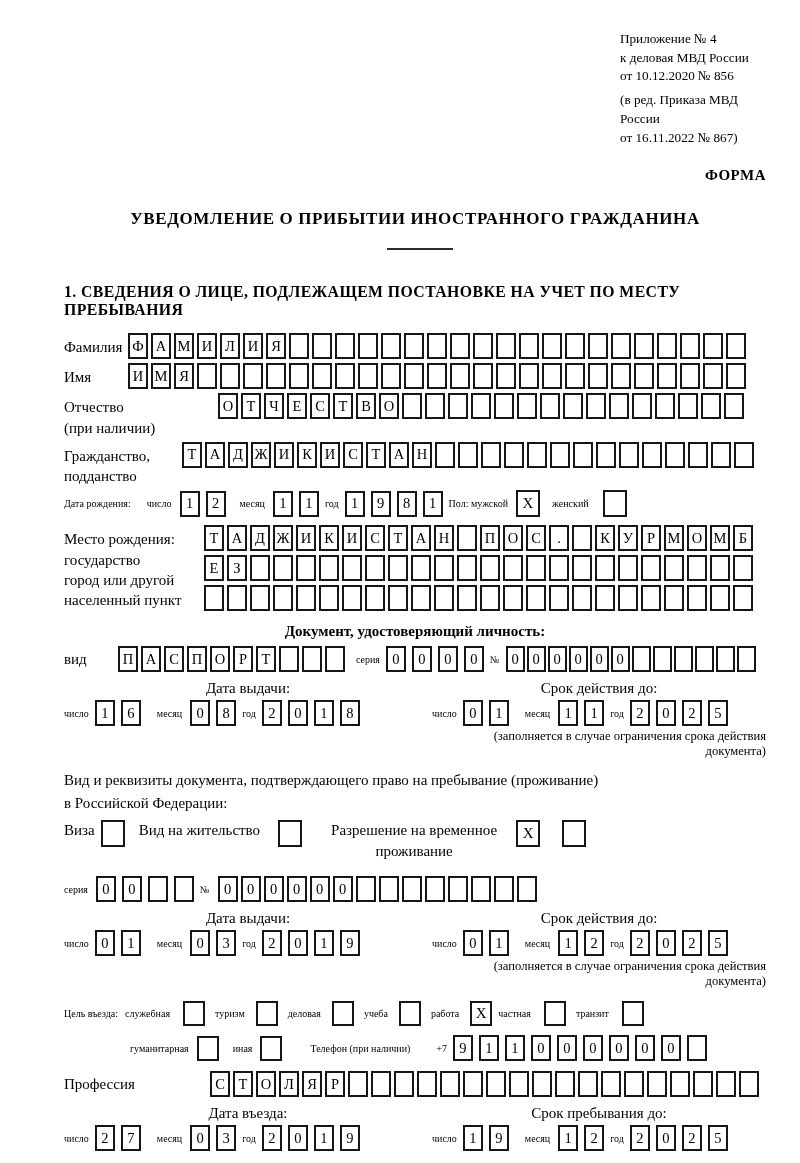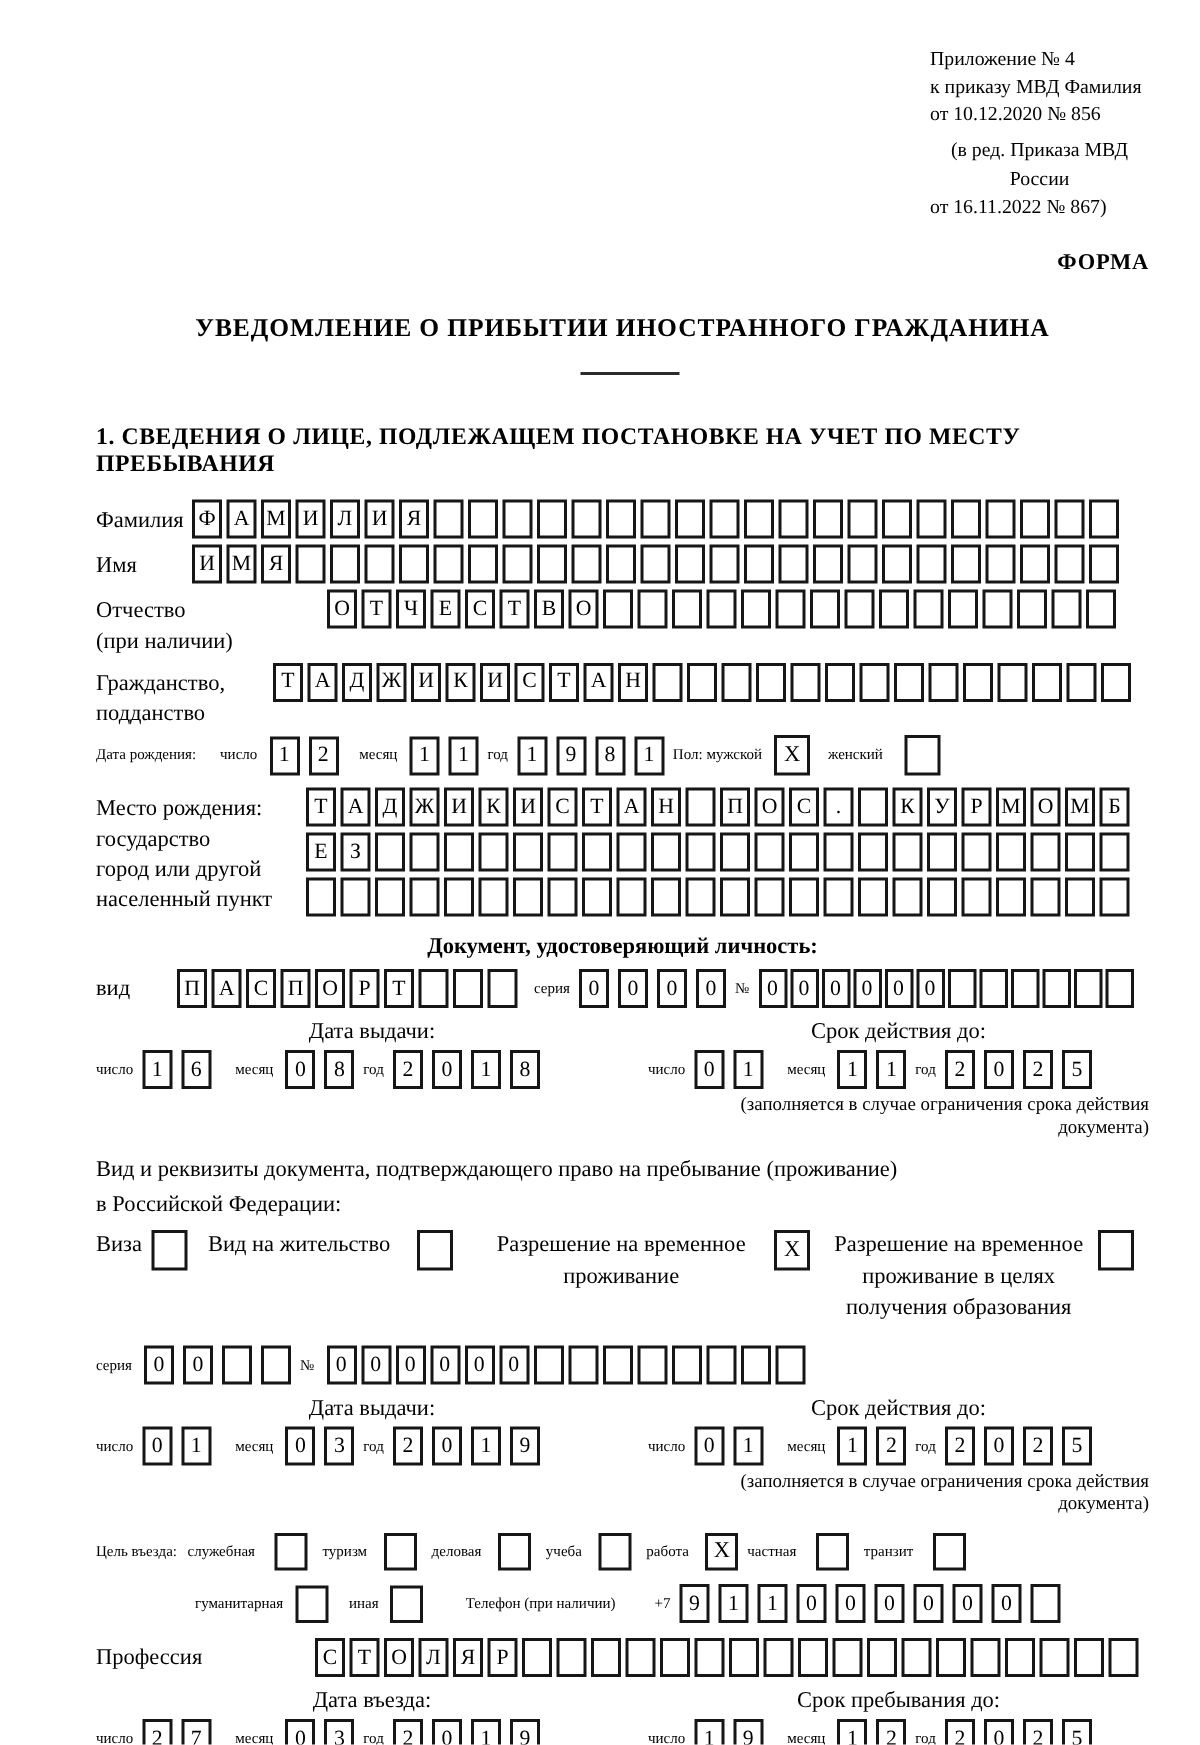--- a/index.html
+++ b/index.html
@@ -2,21 +2,21 @@
 <html lang="ru"><head>
 <meta charset="utf-8">
 <style>
   html,body{margin:0;padding:0;}
   body{width:800px;height:1163px;overflow:hidden;background:#ffffff;color:#000;
        font-family:"Liberation Serif", serif;}
   .page{box-sizing:border-box;width:800px;padding:30px 34px 10px 64px;}
 
   
   .hdr{margin-left:556px;font-size:13.2px;line-height:1.42;}
-  .hdr .amend{margin-top:5px;text-align:center;}
+  .hdr .amend{margin-top:5px;}
   .forma{font-weight:bold;font-size:15px;text-align:right;margin-top:20px;letter-spacing:.5px;}
 
   
   .title{margin-top:22px;text-align:center;font-weight:bold;font-size:17px;
          letter-spacing:.6px;line-height:1.5;}
   .tuline{display:inline-block;width:66px;border-bottom:2px solid #2b2b2b;margin-left:10px;}
 
   .sec{margin-top:26px;margin-bottom:14px;font-weight:bold;font-size:15.8px;letter-spacing:.4px;}
 
   
@@ -60,21 +60,21 @@
   .purpose2{display:flex;align-items:center;margin-top:9px;margin-left:66px;}
   .purpose2 .checkbox{width:22px;height:25px;}
 </style>
 </head>
 <body>
 
 <div class="page">
 
   <div class="hdr">
     <div>Приложение № 4</div>
-    <div>к приказу МВД Фамилия</div>
+    <div>к деловая МВД России</div>
     <div>от 10.12.2020 № 856</div>
     <div class="amend">(в ред. Приказа МВД России</div>
     <div>от 16.11.2022 № 867)</div>
   </div>
 
   <div class="forma">ФОРМА</div>
 
   <div class="title">
     <div>УВЕДОМЛЕНИЕ О ПРИБЫТИИ ИНОСТРАННОГО ГРАЖДАНИНА</div>
     <div><span class="tuline"></span></div>
@@ -428,21 +428,20 @@
     </div>
     <div class="popt" style="margin-left:14px;justify-content:space-between;">
       <span class="plabel mr8">Вид на жительство</span>
       <span class="checkbox" style="margin-left:10px;"></span>
     </div>
     <div class="popt" style="margin-left:18px;">
       <span class="plabel center" style="width:188px;">Разрешение на временное проживание</span>
       <span class="checkbox" style="margin-left:8px;">X</span>
     </div>
     <div class="popt" style="margin-left:14px;">
-      <span class="plabel center" style="width:170px;">Разрешение на временное проживание в целях получения образования</span>
       <span class="checkbox" style="margin-left:8px;"></span>
     </div>
   </div>
 
   <div class="frow" style="align-items:center;margin-top:14px;">
     <span class="inlbl mr8">серия</span>
     <span class="cells dt">
         <span class="cell">0</span>
         <span class="cell">0</span>
         <span class="cell"></span>

